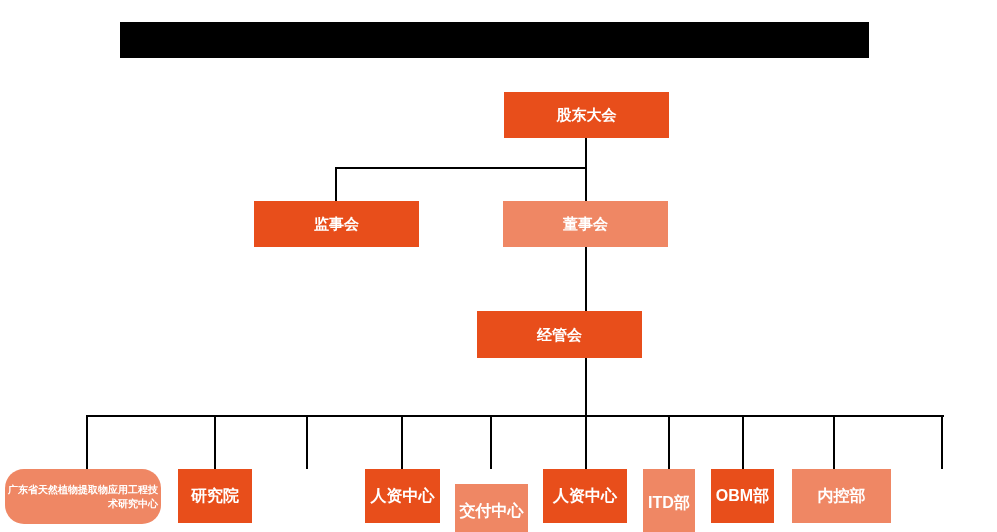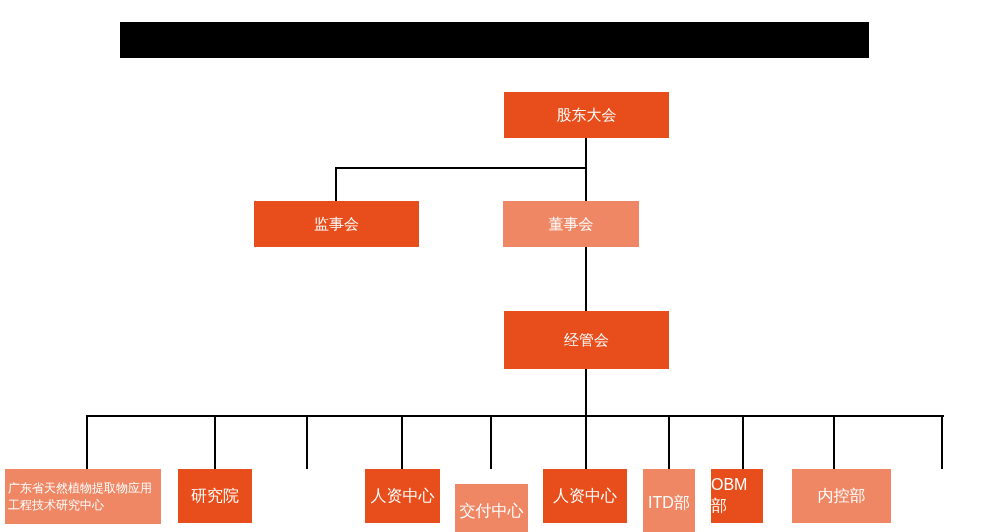--- a/index.html
+++ b/index.html
@@ -3,27 +3,27 @@
 <meta charset="utf-8">
 <style>
   html,body{margin:0;padding:0;background:#ffffff;}
   .canvas{
     position:relative;width:997px;height:532px;background:#ffffff;
     font-family:"Liberation Sans","DejaVu Sans",sans-serif;overflow:hidden;
   }
   .redacted{position:absolute;background:var(--redaction,#000000);}
   .node{
     position:absolute;display:flex;align-items:center;justify-content:center;
-    color:var(--box-text,#ffffff);font-weight:normal;font-size:15px;text-align:left;
+    color:var(--box-text,#ffffff);font-weight:bold;font-size:15px;text-align:right;
     box-sizing:border-box;line-height:1.3;
   }
   .dark{background:var(--primary,#E84E1B);}
   .light{background:var(--secondary,#EF8764);}
   .dept{font-size:16px;}
-  .dept-small{font-size:12px;line-height:1.4;padding:16px 3px;}
+  .dept-small{font-size:10px;line-height:1.4;padding:16px 3px;border-radius:19px;}
   .hline,.vline{position:absolute;background:var(--connector,#000000);}
 </style>
 </head>
 <body>
 
 <div class="canvas">
 
   <div class="redacted" style="left:120px;top:22px;width:749px;height:36px"></div>
 
   <div class="vline" style="left:585px;top:137px;width:2px;height:32px"></div>
@@ -41,26 +41,26 @@
   <div class="vline" style="left:490px;top:415px;width:2px;height:54px"></div>
   <div class="vline" style="left:585px;top:415px;width:2px;height:54px"></div>
   <div class="vline" style="left:668px;top:415px;width:2px;height:54px"></div>
   <div class="vline" style="left:742px;top:415px;width:2px;height:54px"></div>
   <div class="vline" style="left:833px;top:415px;width:2px;height:54px"></div>
   <div class="vline" style="left:941px;top:415px;width:2px;height:54px"></div>
 
   <div class="node dark" style="left:504px;top:92px;width:165px;height:46px">股东大会</div>
 
   <div class="node dark" style="left:254px;top:201px;width:165px;height:46px">监事会</div>
-  <div class="node light" style="left:503px;top:201px;width:136px;height:46px">董事会</div>
+  <div class="node light" style="left:503px;top:201px;width:165px;height:46px">董事会</div>
 
-  <div class="node dark" style="left:504px;top:311px;width:165px;height:58px">经管会</div>
+  <div class="node dark" style="left:477px;top:311px;width:165px;height:47px">经管会</div>
 
   <div class="node light dept dept-small" style="left:5px;top:469px;width:156px;height:55px">广东省天然植物提取物应用工程技术研究中心</div>
   <div class="node dark dept" style="left:178px;top:469px;width:74px;height:54px">研究院</div>
   <div class="node dark dept" style="left:365px;top:469px;width:75px;height:54px">人资中心</div>
   <div class="node light dept" style="left:455px;top:484px;width:73px;height:54px">交付中心</div>
   <div class="node dark dept" style="left:543px;top:469px;width:84px;height:54px">人资中心</div>
   <div class="node light dept" style="left:643px;top:469px;width:52px;height:68px">ITD部</div>
-  <div class="node dark dept" style="left:711px;top:469px;width:52px;height:54px">OBM部</div>
+  <div class="node dark dept" style="left:711px;top:469px;width:63px;height:54px">OBM部</div>
   <div class="node light dept" style="left:792px;top:469px;width:99px;height:54px">内控部</div>
 
 </div>
 
 </body></html>

